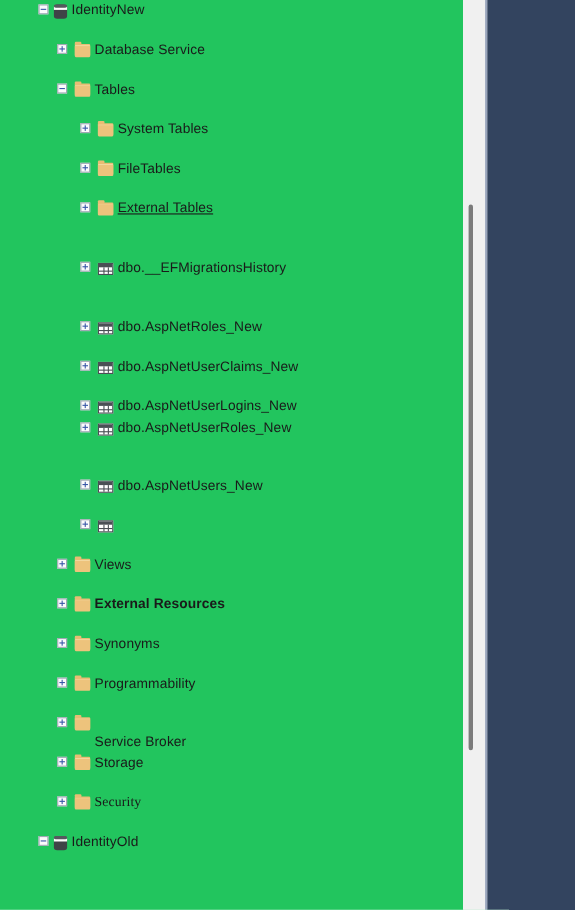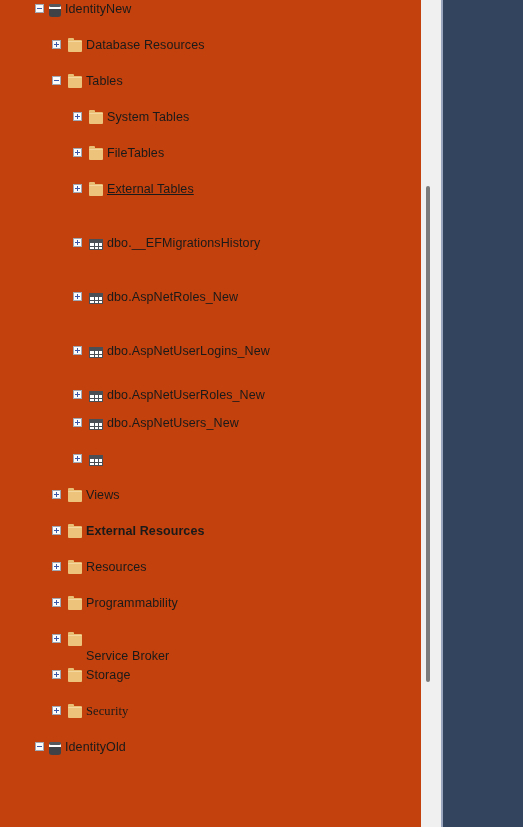--- a/index.html
+++ b/index.html
@@ -6,21 +6,21 @@
   body{
     width:523px;height:827px;overflow:hidden;
     background:#ffffff;
     font-family:"Liberation Sans","DejaVu Sans",sans-serif;
   }
   #app{position:relative;width:523px;height:827px;}
 
   
   #tree-pane{
     position:absolute;left:0;top:0;width:421px;height:827px;
-    background:#c2410c;overflow:hidden;
+    background:#22c55e;overflow:hidden;
   }
   .row{
     position:relative;height:18px;line-height:18px;
     white-space:nowrap;font-size:12.5px;color:#1a1a1a;
   }
   .label{
     padding:0 3px;height:16px;line-height:16px;display:inline-block;
     color:#1a1a1a;letter-spacing:.1px;
   }
 
@@ -103,21 +103,21 @@
         <span class="icon" style="left: 48px;">
           <span class="ic-db"></span>
         </span>
         <span class="label" style="position: absolute; left: 62px; top: 1px;">IdentityNew</span>
       </div>
       <div class="row" style="top: 18px;">
         <span class="exp plus" style="left: 52px;"></span>
         <span class="icon" style="left: 68px;">
           <span class="ic-folder"></span>
         </span>
-        <span class="label" style="position: absolute; left: 83px; top: 1px;">Database Resources</span>
+        <span class="label" style="position: absolute; left: 83px; top: 1px;">Database Service</span>
       </div>
       <div class="row" style="top: 36px;">
         <span class="exp" style="left: 52px;"></span>
         <span class="icon" style="left: 68px;">
           <span class="ic-folder"></span>
         </span>
         <span class="label" style="position: absolute; left: 83px; top: 1px;">Tables</span>
       </div>
       <div class="row" style="top: 54px;">
         <span class="exp plus" style="left: 73px;"></span>
@@ -157,33 +157,45 @@
         <span class="icon" style="left: 89px;">
           <span class="ic-table">
             <span class="hdr"></span>
             <span class="v1"></span>
             <span class="v2"></span>
             <span class="h1"></span>
           </span>
         </span>
         <span class="label" style="position: absolute; left: 104px; top: 1px;">dbo.AspNetRoles_New</span>
       </div>
+      <div class="row" style="top: 180px;">
+        <span class="exp plus" style="left: 73px;"></span>
+        <span class="icon" style="left: 89px;">
+          <span class="ic-table">
+            <span class="hdr"></span>
+            <span class="v1"></span>
+            <span class="v2"></span>
+            <span class="h1"></span>
+          </span>
+        </span>
+        <span class="label" style="position: absolute; left: 104px; top: 1px;">dbo.AspNetUserClaims_New</span>
+      </div>
       <div class="row" style="top: 198px;">
         <span class="exp plus" style="left: 73px;"></span>
         <span class="icon" style="left: 89px;">
           <span class="ic-table">
             <span class="hdr"></span>
             <span class="v1"></span>
             <span class="v2"></span>
             <span class="h1"></span>
           </span>
         </span>
         <span class="label" style="position: absolute; left: 104px; top: 1px;">dbo.AspNetUserLogins_New</span>
       </div>
-      <div class="row" style="top: 224px;">
+      <div class="row" style="top: 200px;">
         <span class="exp plus" style="left: 73px;"></span>
         <span class="icon" style="left: 89px;">
           <span class="ic-table">
             <span class="hdr"></span>
             <span class="v1"></span>
             <span class="v2"></span>
             <span class="h1"></span>
           </span>
         </span>
         <span class="label" style="position: absolute; left: 104px; top: 1px;">dbo.AspNetUserRoles_New</span>
@@ -223,21 +235,21 @@
         <span class="icon" style="left: 68px;">
           <span class="ic-folder"></span>
         </span>
         <span class="label" style="position: absolute; left: 83px; top: 1px;">External Resources</span>
       </div>
       <div class="row" style="top: 306px;">
         <span class="exp plus" style="left: 52px;"></span>
         <span class="icon" style="left: 68px;">
           <span class="ic-folder"></span>
         </span>
-        <span class="label" style="position: absolute; left: 83px; top: 1px;">Resources</span>
+        <span class="label" style="position: absolute; left: 83px; top: 1px;">Synonyms</span>
       </div>
       <div class="row" style="top: 324px;">
         <span class="exp plus" style="left: 52px;"></span>
         <span class="icon" style="left: 68px;">
           <span class="ic-folder"></span>
         </span>
         <span class="label" style="position: absolute; left: 83px; top: 1px;">Programmability</span>
       </div>
       <div class="row" style="top: 342px;">
         <span class="exp plus" style="left: 52px;"></span>

